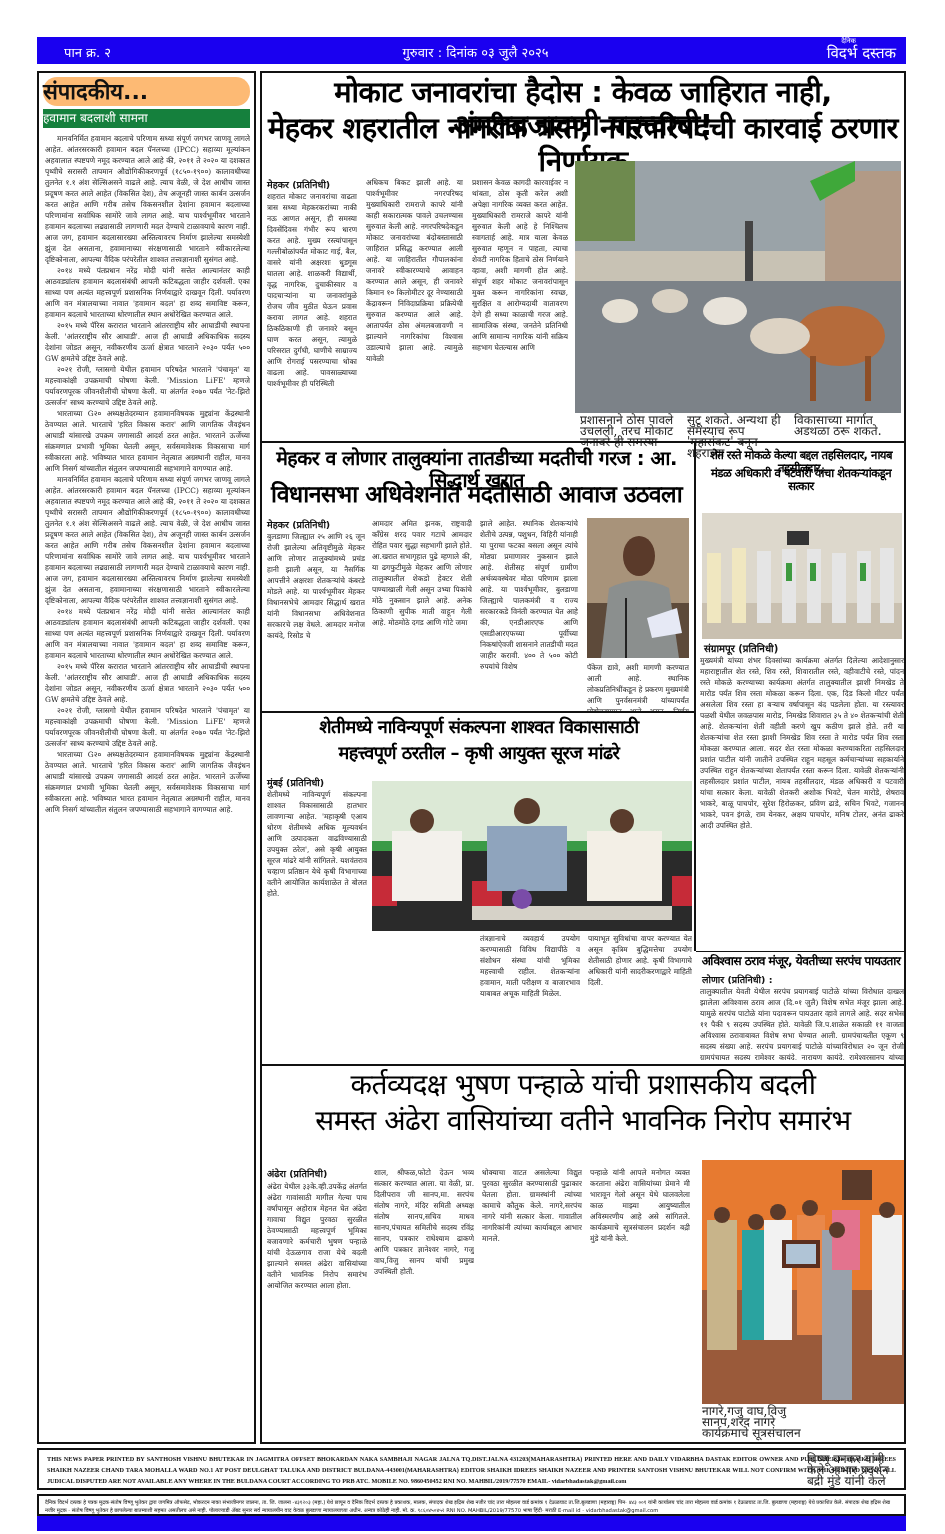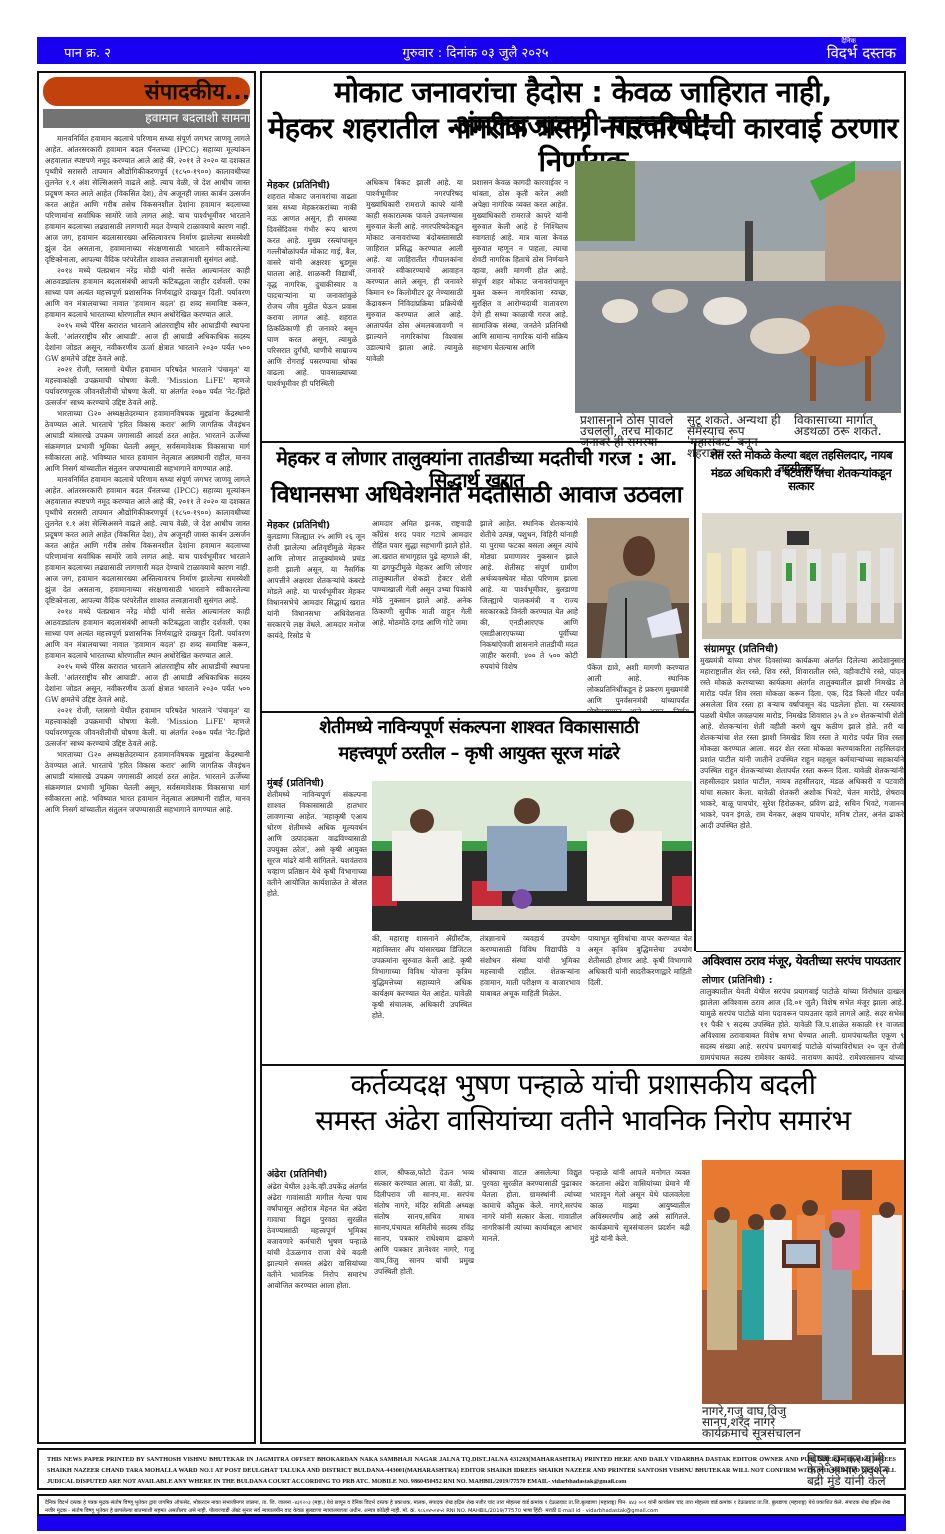--- a/index.html
+++ b/index.html
@@ -7,22 +7,22 @@
   .abs { position: absolute; }
   .masthead { left: 37px; top: 37px; width: 869px; height: 27px; background: #1a00f0; color: #fff; }
   .masthead .pg { left: 27px; top: 6px; font-size: 13px; text-align: center; }
   .masthead .dt { left: 8px; right: 0; top: 6px; text-align: center; font-size: 13px; }
   .masthead .brand { right: 10px; top: 1px; text-align: right; line-height: 1; }
   .masthead .brand .sm { font-size: 7px; display:block; margin-right: 40px; }
   .masthead .brand .lg { font-size: 15px; }
 
   .box { border: 2px solid #111; }
   .left-col { left: 37px; top: 71px; width: 219px; height: 1373px; }
-  .edit-title { left: 4px; top: 4px; width: 207px; height: 29px; background: #c2410c; border-radius: 14px; font-size: 22px; font-weight: bold; text-align: right; line-height: 29px; }
-  .edit-sub { left: 4px; top: 36px; width: 207px; height: 19px; background: #737373; color: #fff; font-size: 12px; text-align: right; line-height: 19px; }
+  .edit-title { left: 4px; top: 4px; width: 207px; height: 29px; background: #fdba74; border-radius: 14px; font-size: 22px; font-weight: bold; text-align: left; line-height: 29px; }
+  .edit-sub { left: 4px; top: 36px; width: 207px; height: 19px; background: #15803d; color: #fff; font-size: 12px; text-align: left; line-height: 19px; }
   .colText { font-family: "DejaVu Serif", serif; font-size: 7.4px; line-height: 11px; text-align: justify; color: #222; overflow: hidden; }
   .colText p { text-indent: 12px; }
   .left-text { left: 6px; top: 60px; width: 205px; height: 1305px; }
 
   .main-box { left: 260px; top: 71px; width: 646px; height: 1373px; }
   .headline { text-align: center; font-weight: bold; color: #000; line-height: 1.15; letter-spacing: -0.5px; }
   .dateline { font-family: "DejaVu Sans", sans-serif; font-weight: bold; font-size: 9.5px; }
   .photo { overflow: hidden; }
   .cap { font-family: "DejaVu Serif", serif; font-size: 12px; line-height: 11px; color:#222; }
 
@@ -162,21 +162,20 @@
       <rect x="20" y="50" width="70" height="70" fill="#f3f1ec"></rect>
       <circle cx="50" cy="40" r="12" fill="#5a3c2c"></circle>
       <rect x="115" y="45" width="80" height="65" fill="#8fa4bd"></rect>
       <circle cx="155" cy="30" r="13" fill="#5a3c2c"></circle>
       <rect x="215" y="50" width="75" height="70" fill="#f3efe6"></rect>
       <circle cx="250" cy="40" r="12" fill="#5a3c2c"></circle>
       <rect x="100" y="125" width="200" height="14" fill="#d6d2c8"></rect>
       <circle cx="150" cy="118" r="10" fill="#7a4ca8"></circle>
     </svg>
   </div>
-  <div class="abs colText" style="left:110px;top:860px;width:100px;height:126px;">की, महाराष्ट्र शासनाने ॲग्रीस्टॅक, महाविस्तार ॲप यांसारख्या डिजिटल उपक्रमांना सुरुवात केली आहे. कृषी विभागाच्या विविध योजना कृत्रिम बुद्धिमत्तेच्या सहाय्याने अधिक कार्यक्षम करण्यात येत आहेत. यावेळी कृषी संचालक, अधिकारी उपस्थित होते.</div>
   <div class="abs colText" style="left:218px;top:860px;width:100px;height:126px;">तंत्रज्ञानाचे व्यवहार्य उपयोग करण्यासाठी विविध विद्यापीठे व संशोधन संस्था यांची भूमिका महत्त्वाची राहील. शेतकऱ्यांना हवामान, माती परीक्षण व बाजारभाव याबाबत अचूक माहिती मिळेल.</div>
   <div class="abs colText" style="left:326px;top:860px;width:104px;height:126px;">पायाभूत सुविधांचा वापर करण्यात येत असून कृत्रिम बुद्धिमत्तेचा उपयोग शेतीसाठी होणार आहे. कृषी विभागाचे अधिकारी यांनी सादरीकरणाद्वारे माहिती दिली.</div>
 
   <div class="abs hr" style="left:434px;top:878px;width:208px;height:1px;"></div>
   <div class="abs headline" style="left:436px;top:882px;width:206px;font-size:12px;">अविश्वास ठराव मंजूर, येवतीच्या सरपंच पायउतार</div>
   <div class="abs dateline" style="left:440px;top:900px;font-size:9.5px;">लोणार (प्रतिनिधी) :</div>
   <div class="abs colText" style="left:438px;top:913px;width:204px;height:74px;">तालुक्यातील येवती येथील सरपंच प्रयागबाई पाटोळे यांच्या विरोधात दाखल झालेला अविश्वास ठराव आज (दि.०१ जुलै) विशेष सभेत मंजूर झाला आहे. यामुळे सरपंच पाटोळे यांना पदावरून पायउतार व्हावे लागले आहे. सदर सभेस ११ पैकी ९ सदस्य उपस्थित होते. यावेळी जि.प.शाळेत सकाळी ११ वाजता अविश्वास ठरावाबाबत विशेष सभा घेण्यात आली. ग्रामपंचायतीत एकूण ९ सदस्य संख्या आहे. सरपंच प्रयागबाई पाटोळे यांच्याविरोधात २० जून रोजी ग्रामपंचायत सदस्य रामेश्वर कायंदे, नारायण कायंदे, रामेश्वरसानप यांच्या उपस्थितीत.</div>
 
   <div class="abs hr" style="left:0;top:991px;width:642px;"></div>
 

